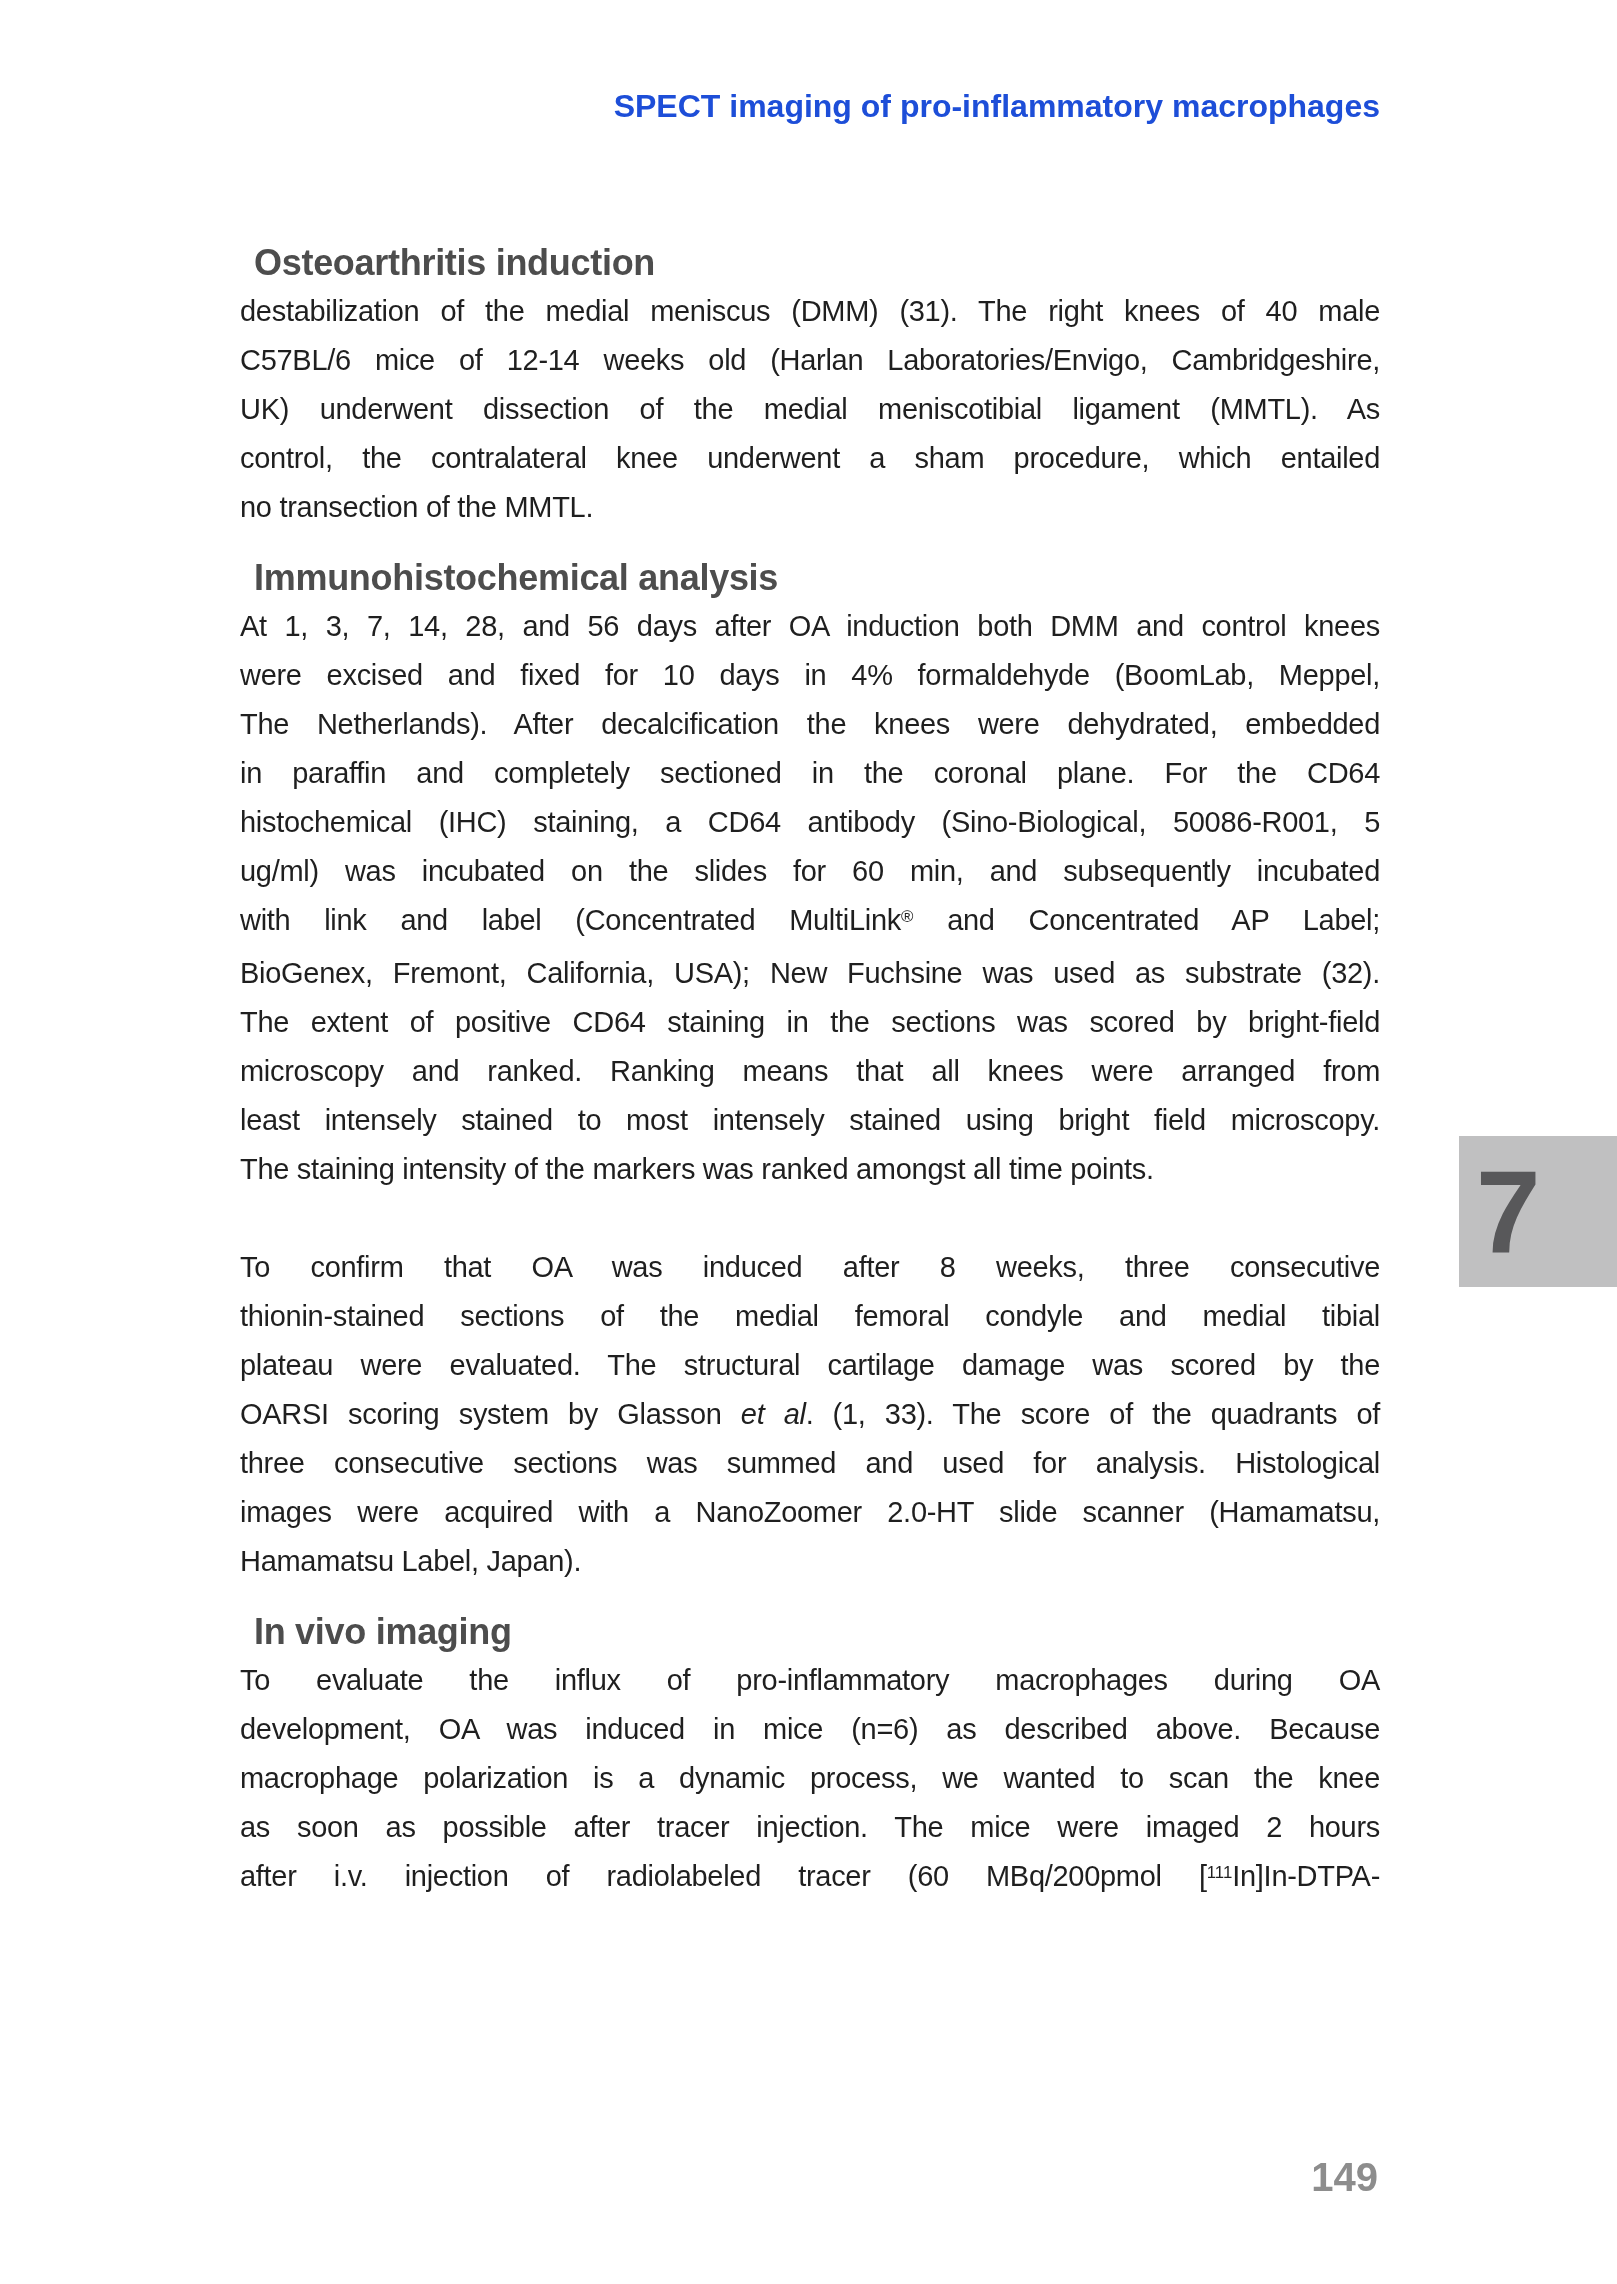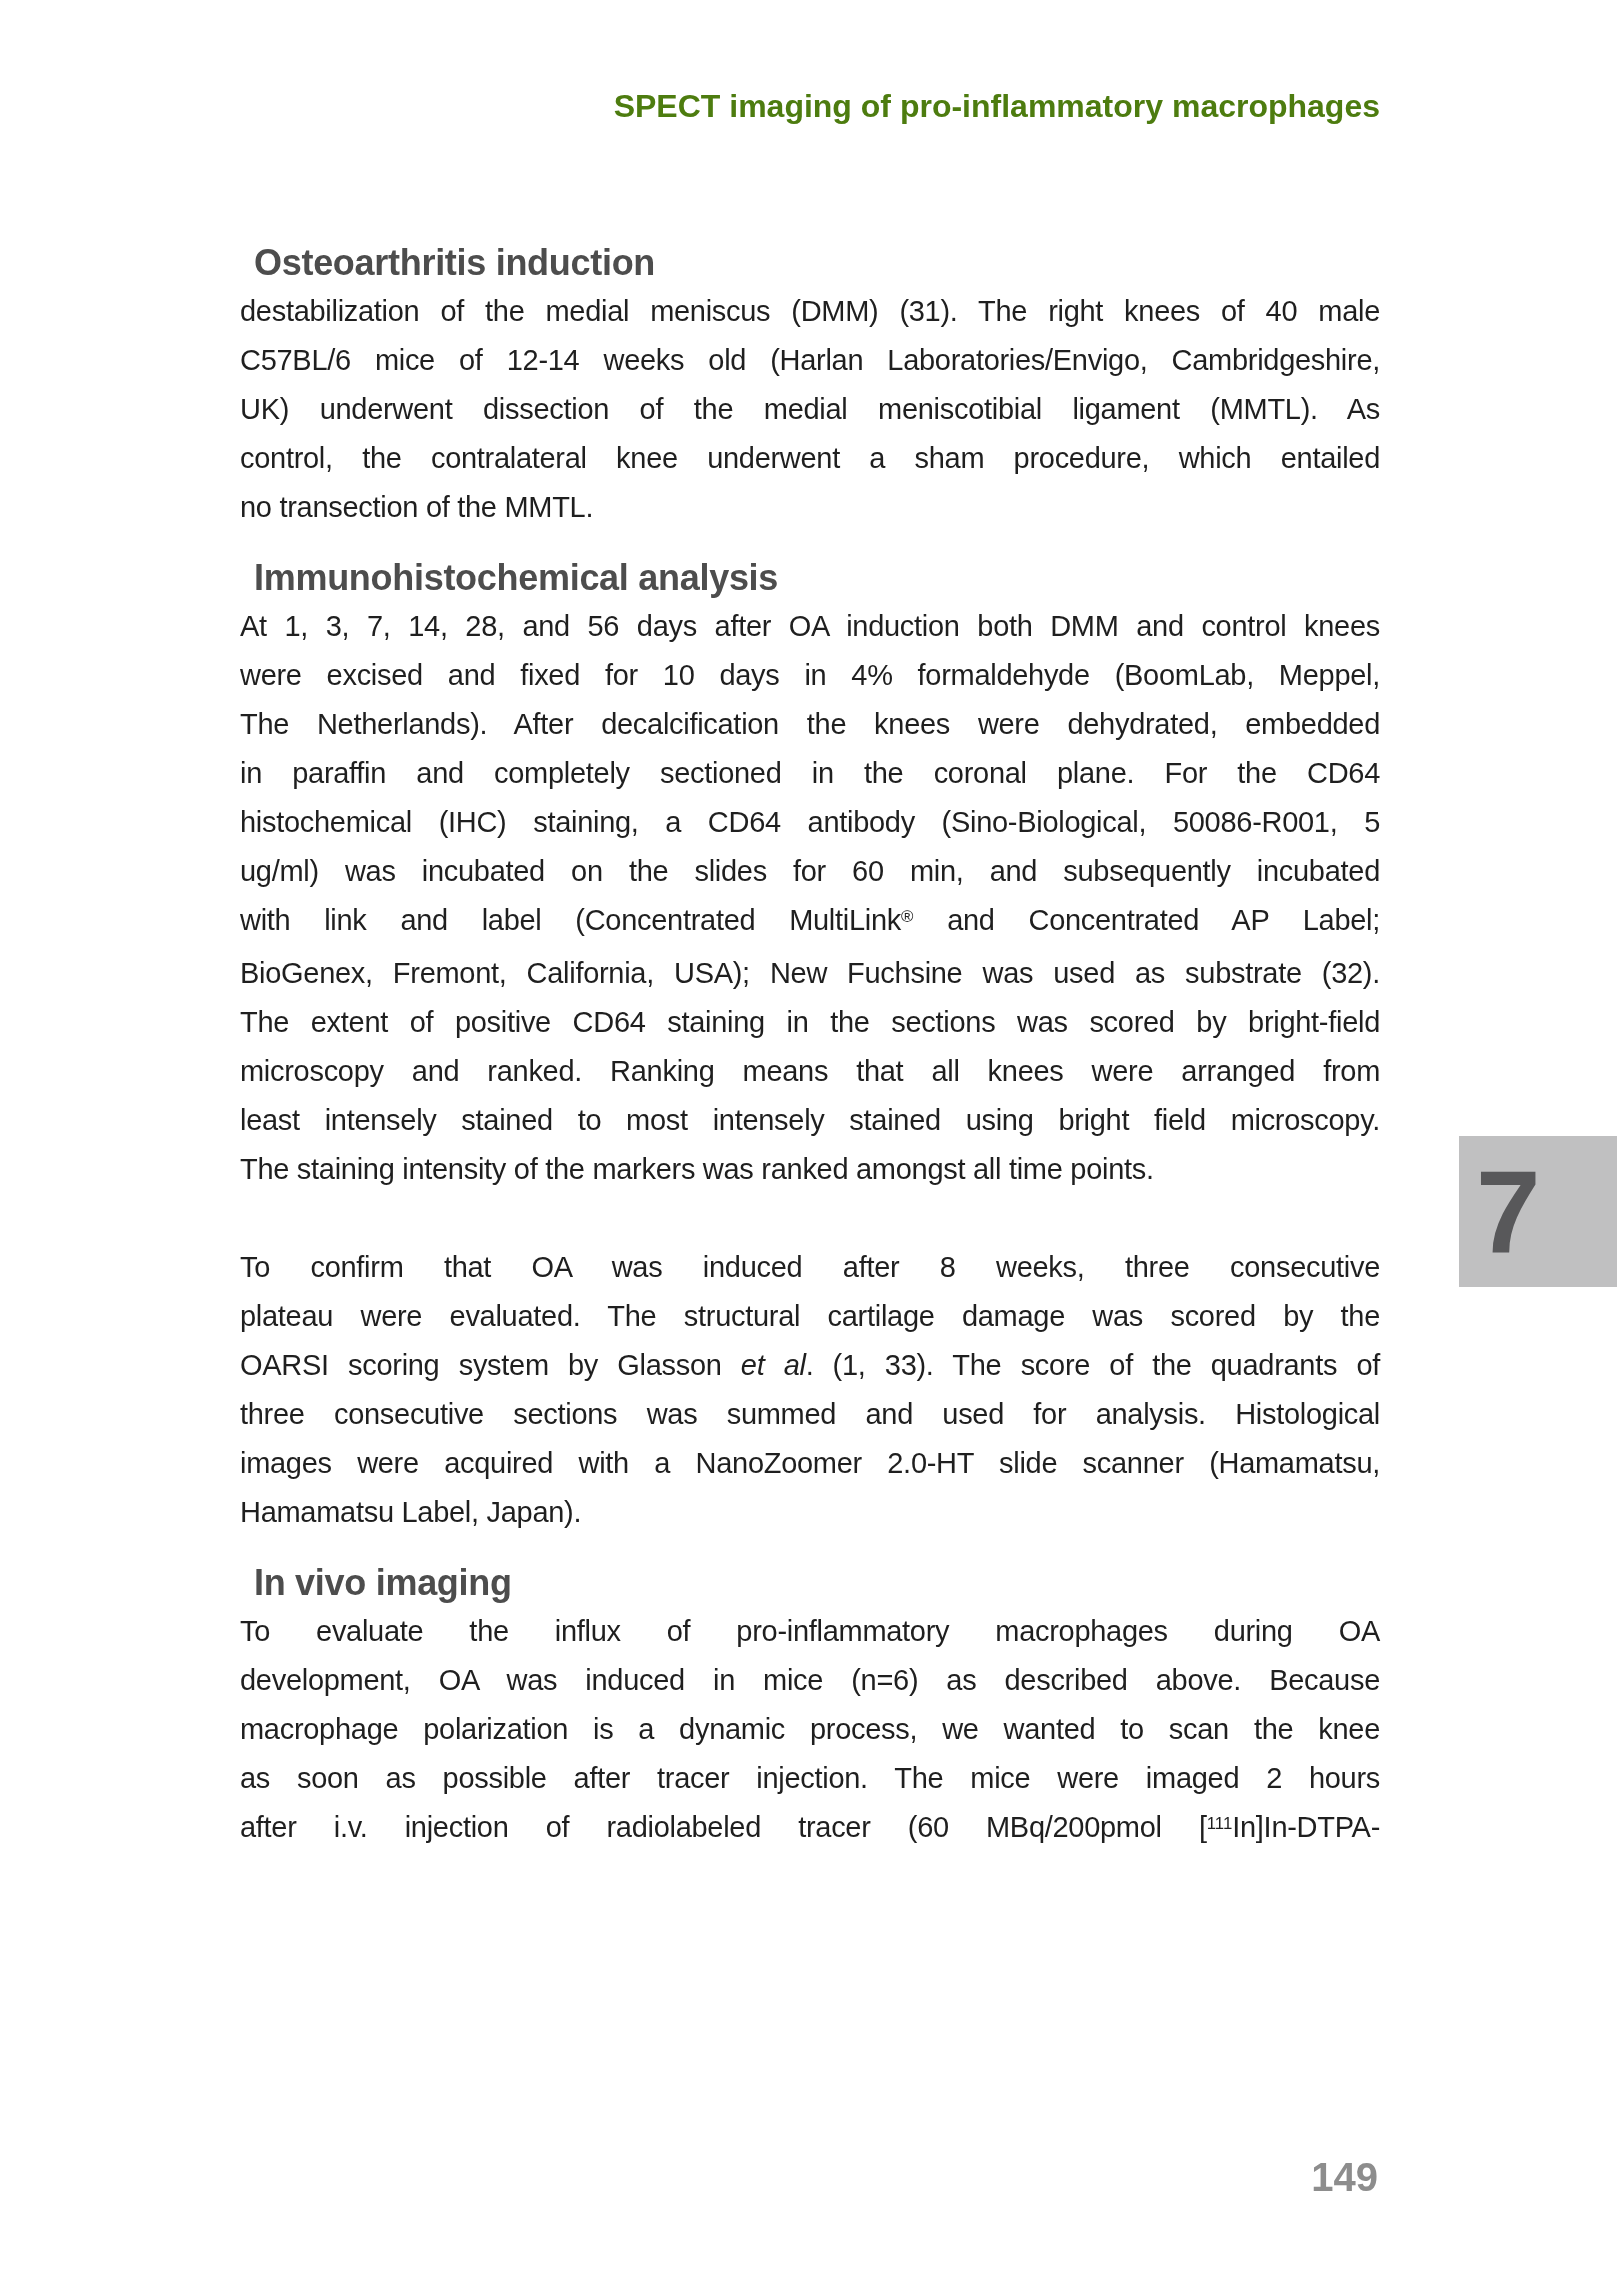--- a/index.html
+++ b/index.html
@@ -10,21 +10,21 @@
     background: #ffffff;
     font-family: "Liberation Sans", sans-serif;
     overflow: hidden;
   }
   .running-header {
     position: absolute;
     top: 88px;
     right: 238px;
     font-size: 32px;
     font-weight: bold;
-    color: #4d7c0f;
+    color: #1d4ed8;
     white-space: nowrap;
   }
   .content {
     position: absolute;
     left: 240px;
     top: 238px;
     width: 1140px;
     font-size: 29px;
     letter-spacing: -0.01em;
     line-height: 49px;
@@ -110,20 +110,21 @@
           <div class="line"><span>ug/ml) was incubated on the slides for 60 min, and subsequently incubated</span></div>
           <div class="line"><span>with link and label (Concentrated MultiLink</span><span class="sup">®</span><span> and Concentrated AP Label;</span></div>
           <div class="line"><span>BioGenex, Fremont, California, USA); New Fuchsine was used as substrate (32).</span></div>
           <div class="line"><span>The extent of positive CD64 staining in the sections was scored by bright-field</span></div>
           <div class="line"><span>microscopy and ranked. Ranking means that all knees were arranged from</span></div>
           <div class="line"><span>least intensely stained to most intensely stained using bright field microscopy.</span></div>
           <div class="line last"><span>The staining intensity of the markers was ranked amongst all time points.</span></div>
         </div>
       <div class="para">
           <div class="line"><span>To confirm that OA was induced after 8 weeks, three consecutive</span></div>
+          <div class="line"><span>thionin-stained sections of the medial femoral condyle and medial tibial</span></div>
           <div class="line"><span>plateau were evaluated. The structural cartilage damage was scored by the</span></div>
           <div class="line"><span>OARSI scoring system by Glasson </span><span class="i">et al</span><span>. (1, 33). The score of the quadrants of</span></div>
           <div class="line"><span>three consecutive sections was summed and used for analysis. Histological</span></div>
           <div class="line"><span>images were acquired with a NanoZoomer 2.0-HT slide scanner (Hamamatsu,</span></div>
           <div class="line last"><span>Hamamatsu Label, Japan).</span></div>
         </div>
     </section>
 
     <section>
       <h2 class="section-heading">In vivo imaging</h2>

